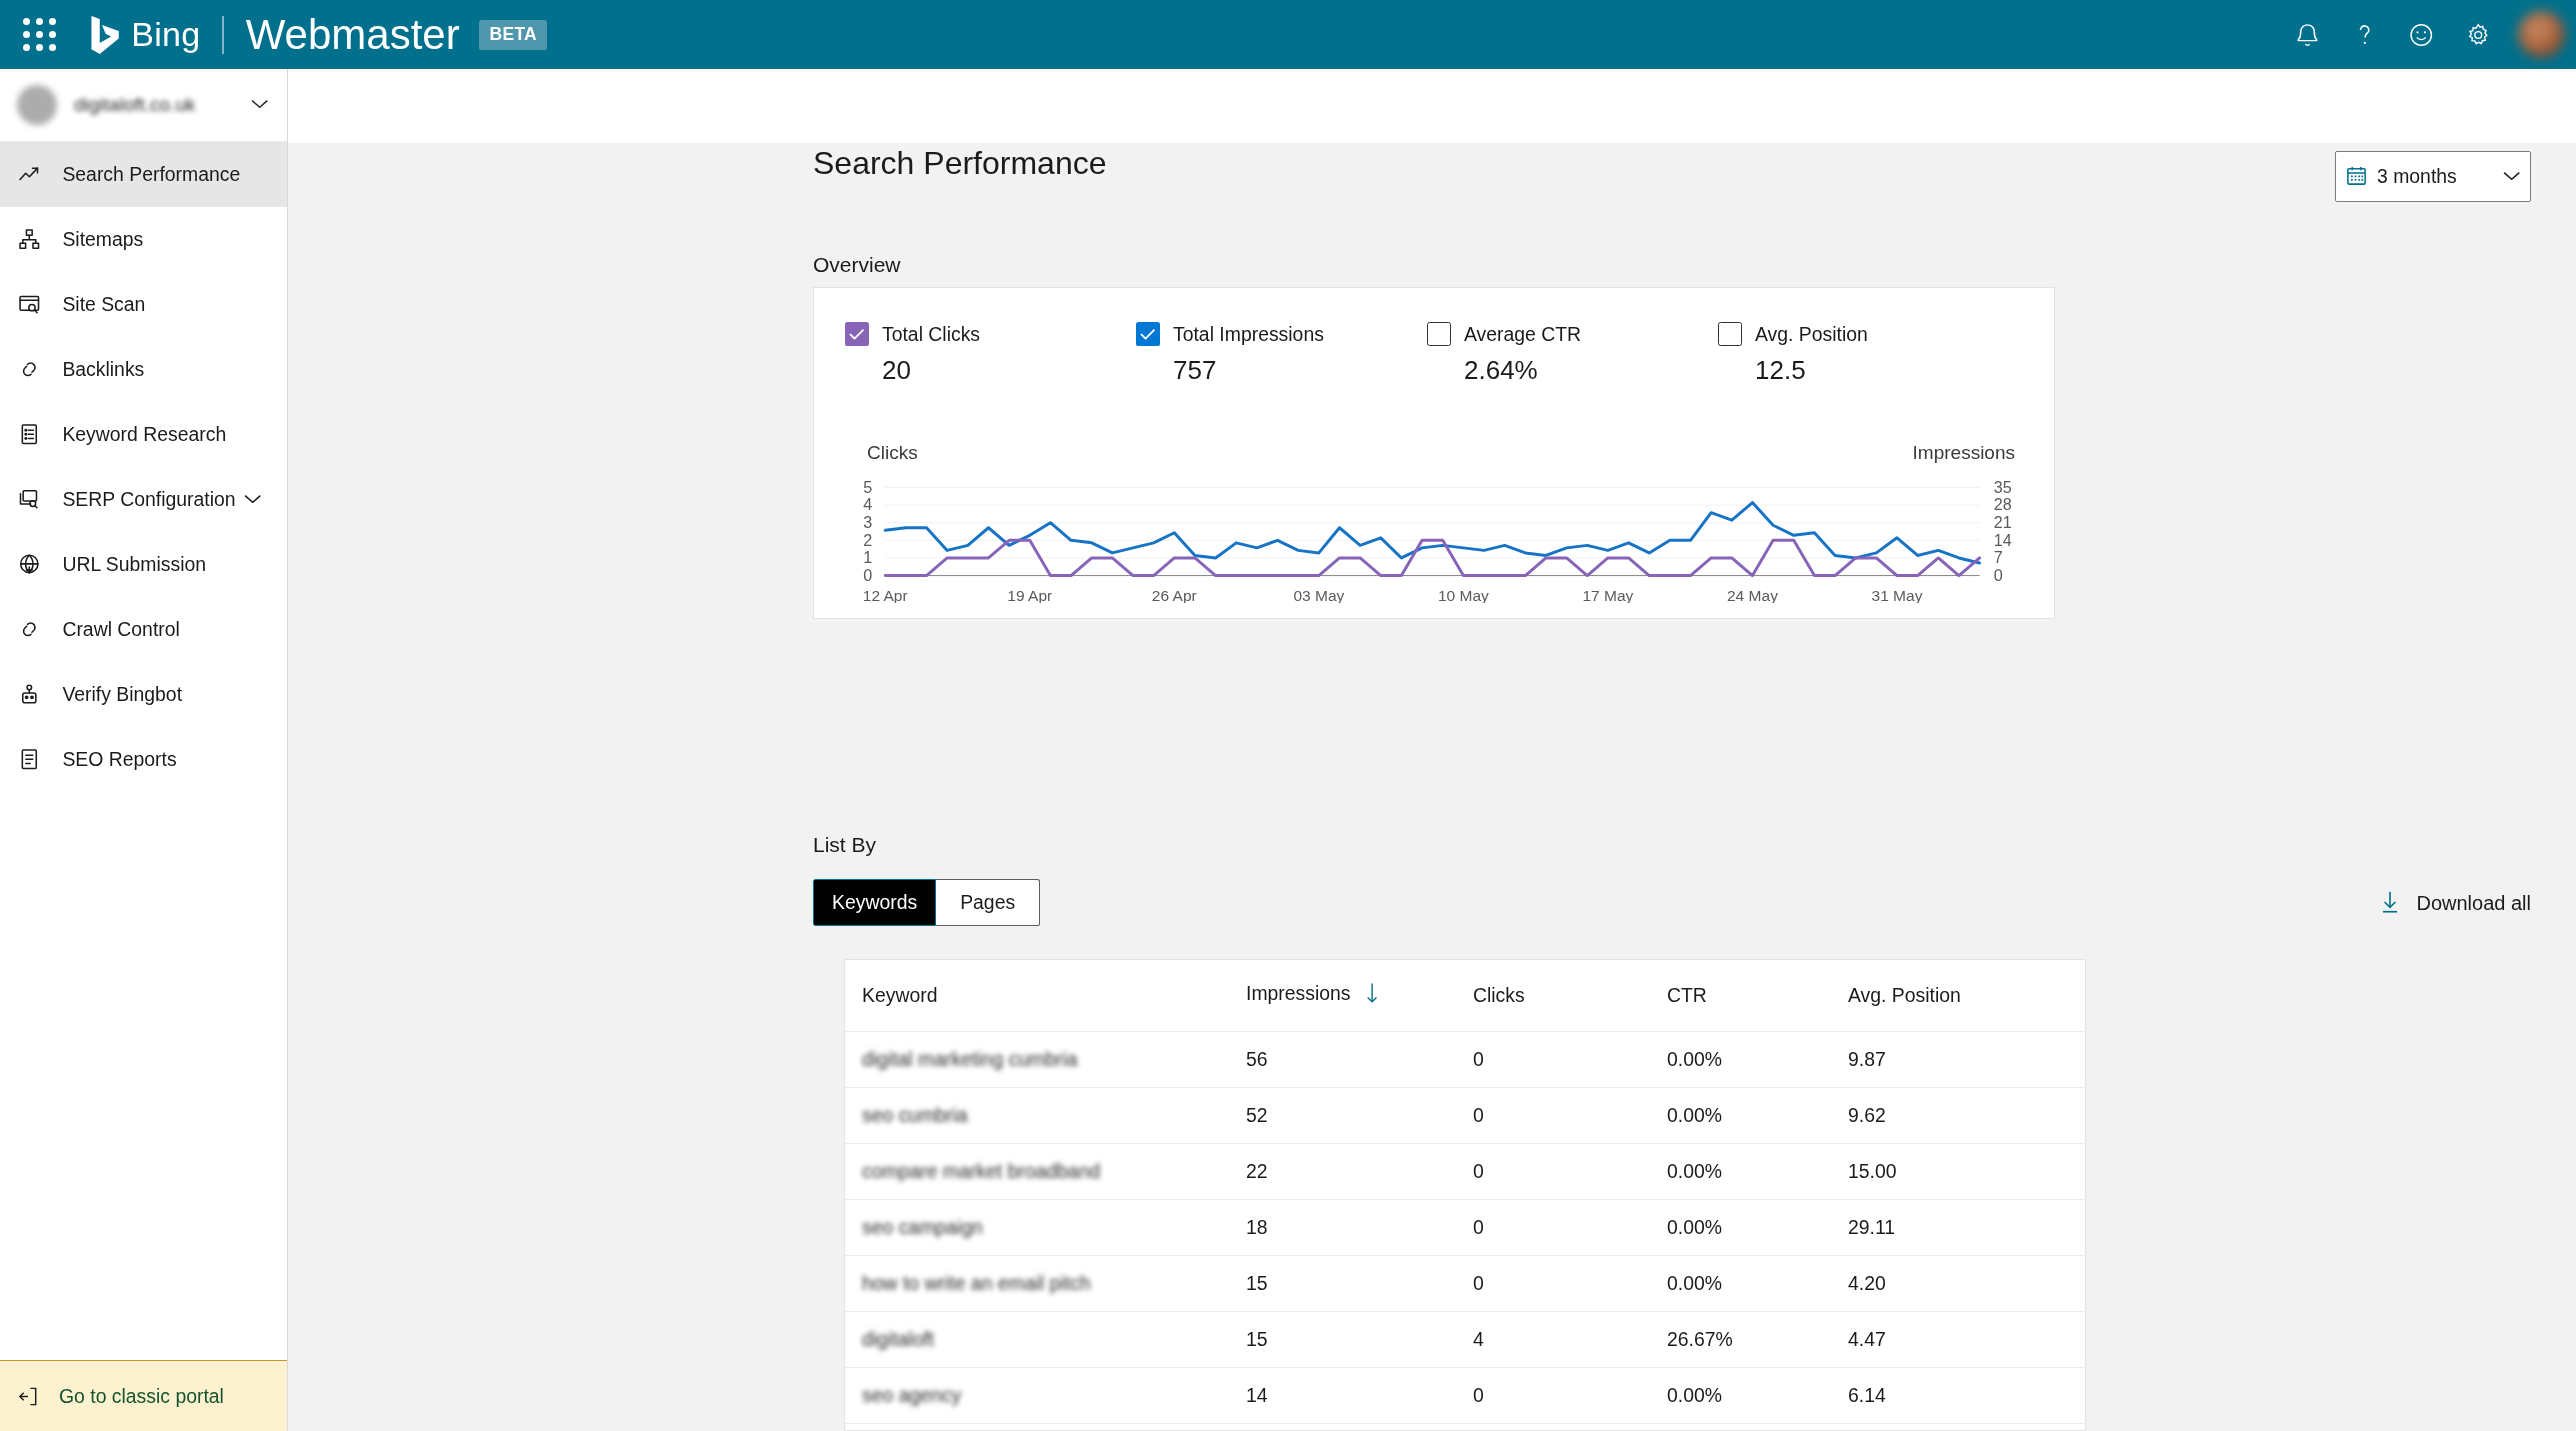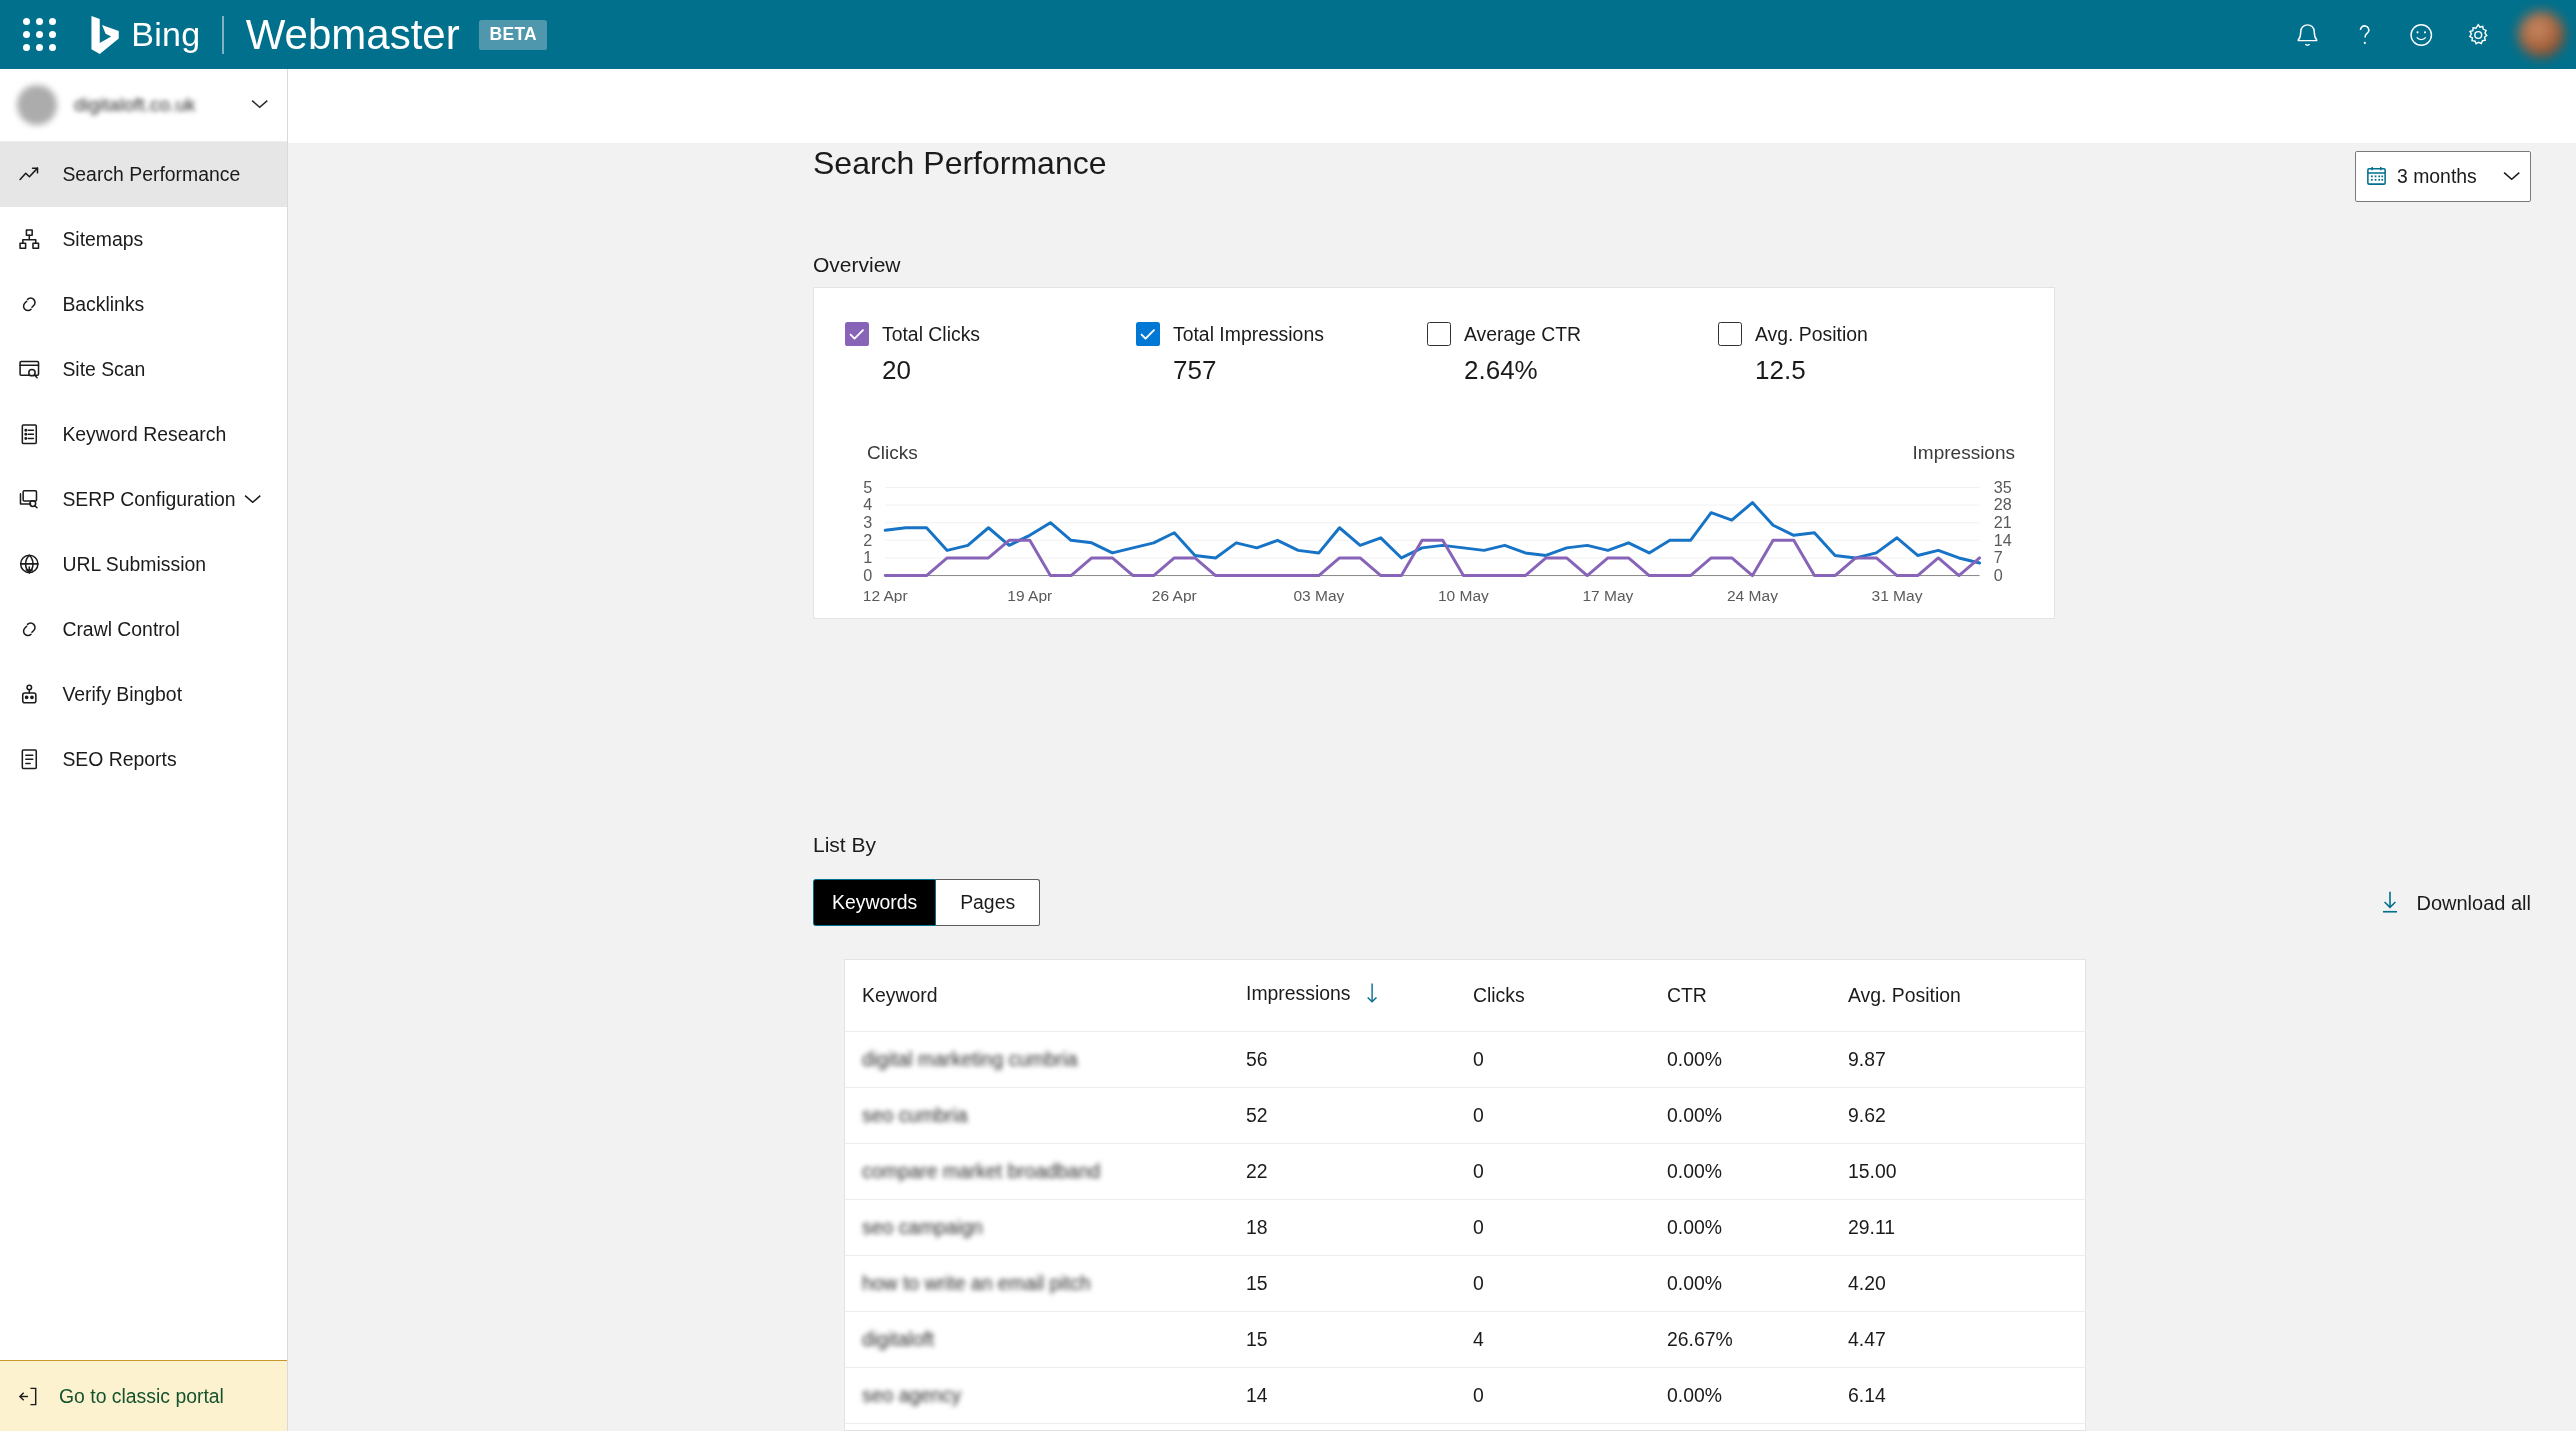--- a/index.html
+++ b/index.html
@@ -93,21 +93,21 @@
   }
   .page-title {
     position: absolute; left: 525px; top: 76px;
     font-size: 32px; color: #1b1b1b; font-weight: 400;
   }
   .head-white {
     position: absolute; top: 0; left: 0; width: 2288px; height: 74px; background: #fff;
   }
   .daterange {
     position: absolute; right: 45px; top: 82px;
-    width: 176px; height: 51px; background: #fff; border: 0.6px solid #7a7a7a;
+    width: 196px; height: 51px; background: #fff; border: 0.6px solid #7a7a7a;
     border-radius: 1.9px; display: flex; align-items: center; padding: 0 9px;
     cursor: pointer;
   }
   .dr-label { font-size: 19.4px; color: #1b1b1b; margin-left: 9px; }
   .dr-chev { margin-left: auto; }
 
   .content { position: absolute; top: 74px; left: 0; width: 2288px; height: 1288px; }
 
   .section-label {
     position: absolute; font-size: 21px; color: #1b1b1b;
@@ -266,36 +266,36 @@
             <rect x="3" y="15.8" width="5.4" height="5"></rect>
             <rect x="15.6" y="15.8" width="5.4" height="5"></rect>
             <path d="M12 8v4.4M5.7 15.8v-3.4h12.6v3.4"></path>
           </svg>
         </span>
         <span class="nav-label">Sitemaps</span>
       </div>
       <div class="nav-item">
         <span class="nav-ico">
           <svg width="24.6" height="24.6" viewBox="0 0 24 24" fill="none" stroke="#1b1b1b" stroke-width="1.5" stroke-linecap="round" stroke-linejoin="round">
-            <path d="M10.3 7.2a4.2 4.2 0 016 0 4.2 4.2 0 010 6l-1.7 1.7"></path>
-            <path d="M13.7 16.8a4.2 4.2 0 01-6 0 4.2 4.2 0 010-6L9.4 9"></path>
-          </svg>
-        </span>
-        <span class="nav-label">Backlinks</span>
-      </div>
-      <div class="nav-item">
-        <span class="nav-ico">
-          <svg width="24.6" height="24.6" viewBox="0 0 24 24" fill="none" stroke="#1b1b1b" stroke-width="1.5" stroke-linecap="round" stroke-linejoin="round">
             <rect x="3" y="4.4" width="18" height="13.4" rx="1"></rect>
             <path d="M3 8h18"></path>
             <circle cx="14.6" cy="15.3" r="3.1" fill="#fff"></circle>
             <path d="M17 17.6l2.6 2.6"></path>
           </svg>
         </span>
         <span class="nav-label">Site Scan</span>
+      </div>
+      <div class="nav-item">
+        <span class="nav-ico">
+          <svg width="24.6" height="24.6" viewBox="0 0 24 24" fill="none" stroke="#1b1b1b" stroke-width="1.5" stroke-linecap="round" stroke-linejoin="round">
+            <path d="M10.3 7.2a4.2 4.2 0 016 0 4.2 4.2 0 010 6l-1.7 1.7"></path>
+            <path d="M13.7 16.8a4.2 4.2 0 01-6 0 4.2 4.2 0 010-6L9.4 9"></path>
+          </svg>
+        </span>
+        <span class="nav-label">Backlinks</span>
       </div>
       <div class="nav-item">
         <span class="nav-ico">
           <svg width="24.6" height="24.6" viewBox="0 0 24 24" fill="none" stroke="#1b1b1b" stroke-width="1.5" stroke-linecap="round" stroke-linejoin="round">
             <rect x="5.2" y="3" width="13.6" height="18" rx="1"></rect>
             <circle cx="8.6" cy="8" r=".7" fill="#1b1b1b"></circle>
             <circle cx="8.6" cy="12" r=".7" fill="#1b1b1b"></circle>
             <circle cx="8.6" cy="16" r=".7" fill="#1b1b1b"></circle>
             <path d="M11 8h5M11 12h5M11 16h5"></path>
           </svg>

